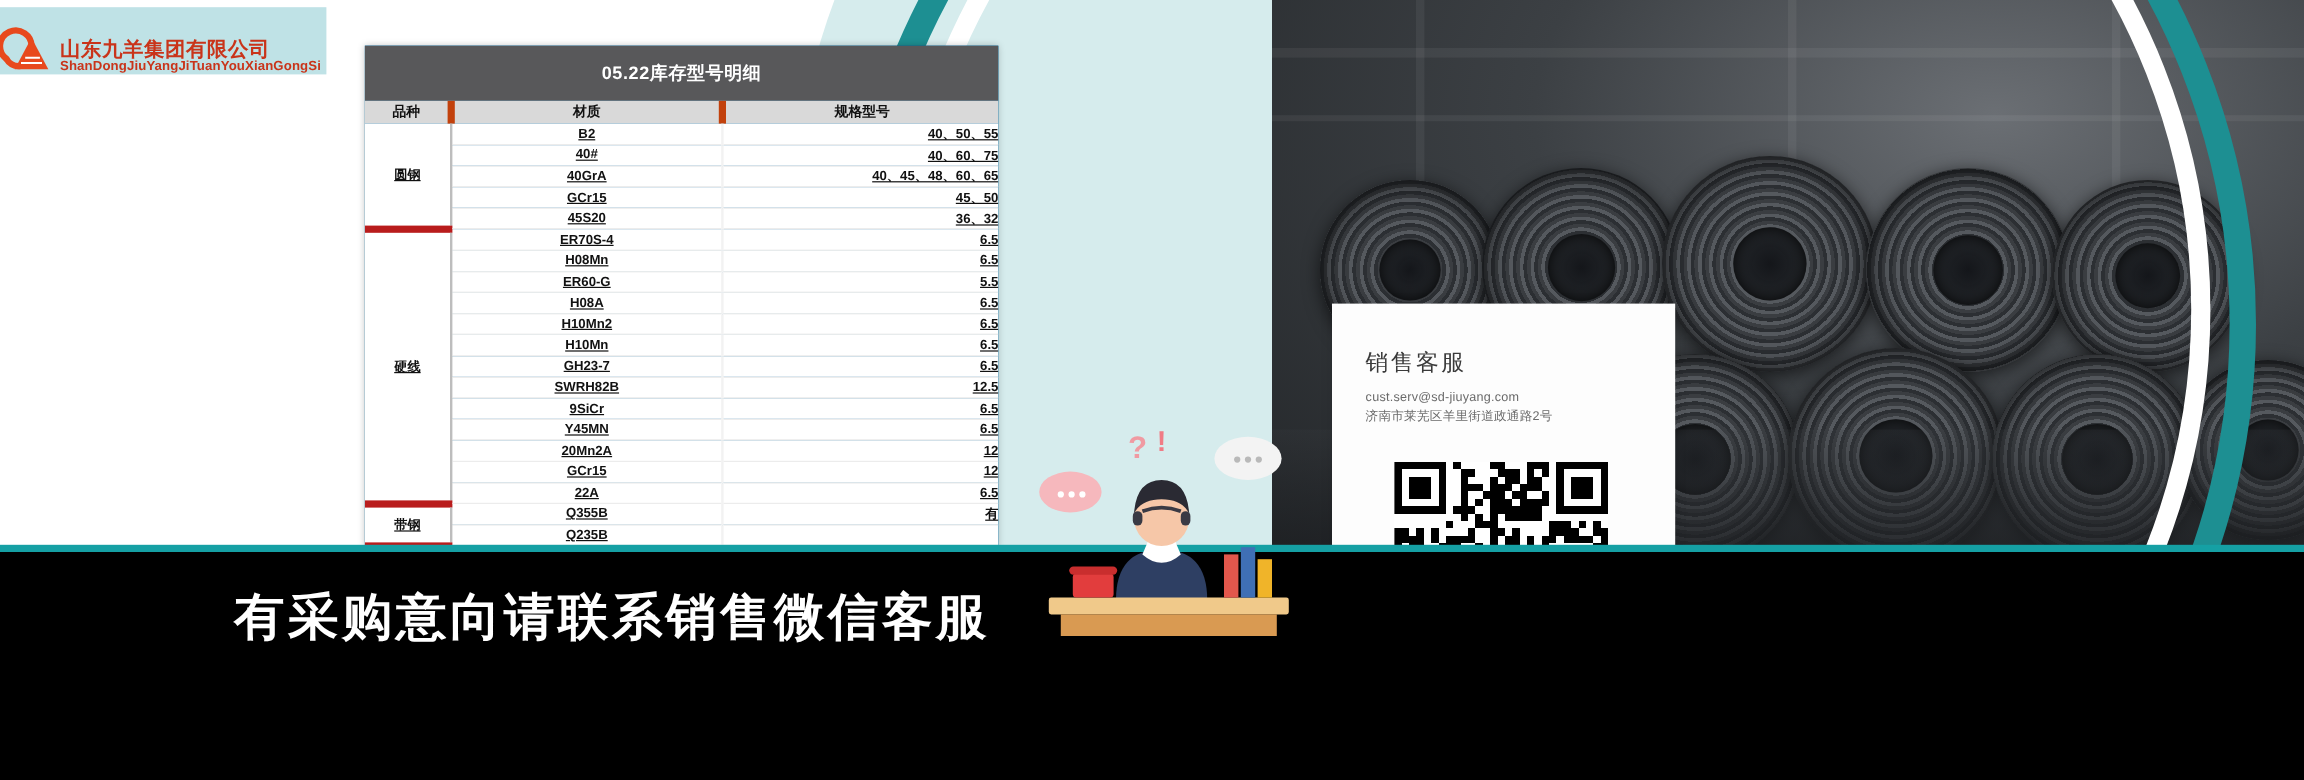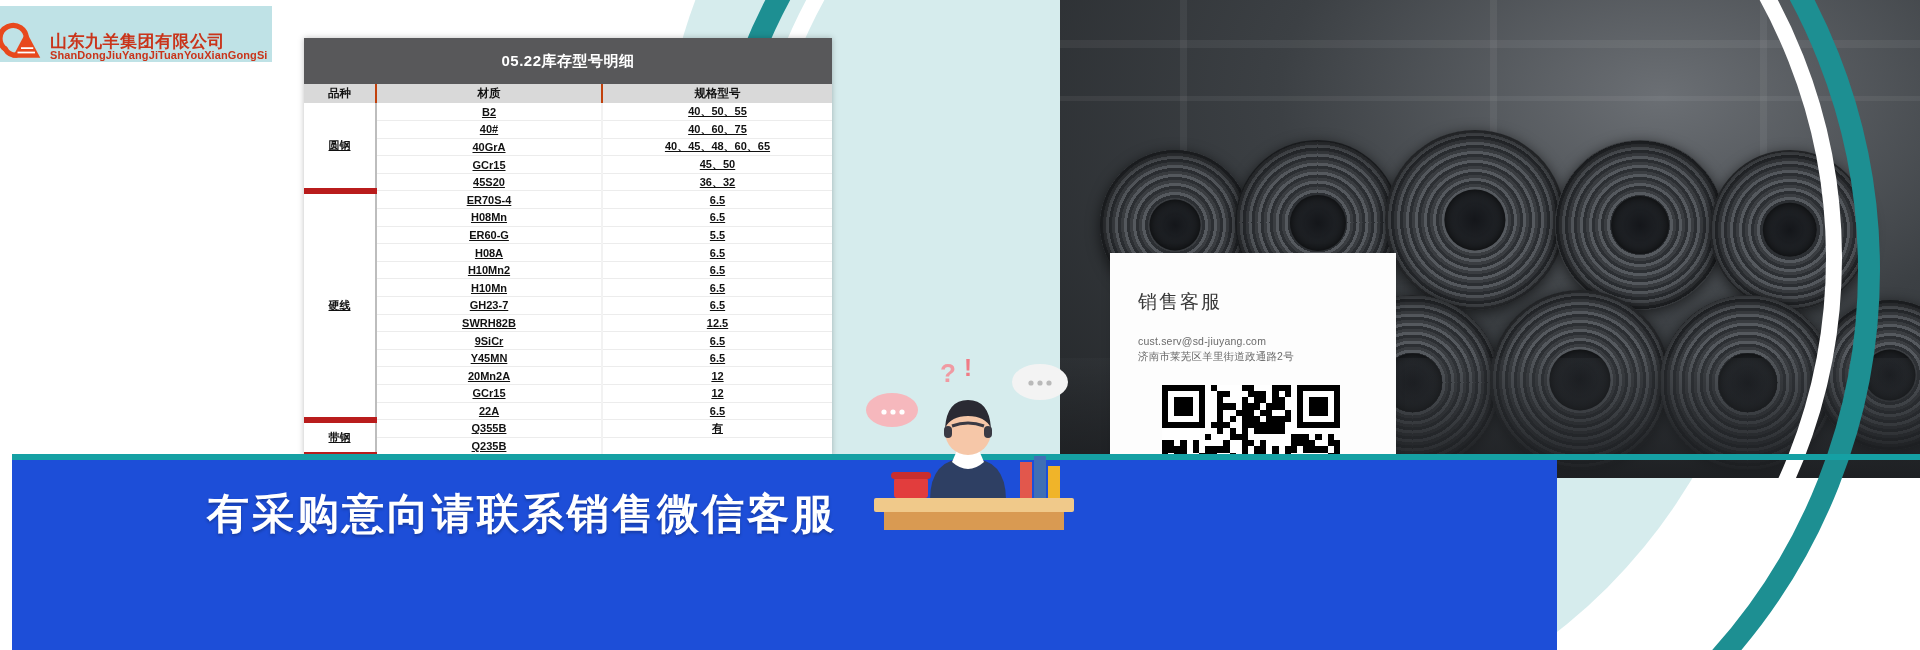--- a/index.html
+++ b/index.html
@@ -92,33 +92,33 @@
     z-index: 15; overflow: hidden; margin-left: 38px;
   }
   #table-title {
     height: 46px; background: #58585a; color: #ffffff;
     display: flex; align-items: center; justify-content: center;
     font-size: 15px; font-weight: 700; letter-spacing: .5px;
   }
   table { width: 100%; border-collapse: collapse; table-layout: fixed; }
   thead th {
     background: #d9d9d9; color: #111; font-size: 11.5px; font-weight: 700;
-    height: 19px; border-right: 2px solid #c2410c; text-align: center;
+    height: 19px; border-right: 6px solid #c2410c; text-align: center;
   }
   thead th:last-child { border-right: none; }
   tbody td {
     font-size: 11px; font-weight: 700; color: #111;
     height: 17.6px; text-align: center;
     border-bottom: 1px solid #ececec;
     border-right: 2px solid #f2f2f2;
     background: #ffffff;
     white-space: nowrap;
     text-decoration: underline;
   }
-  tbody td:last-child { border-right: none; }
+  tbody td:last-child { border-right: none; text-align: right; }
   td.cat {
     border-right: 2px solid #bdbdbd;
     border-bottom: 6px solid #b91c1c;
     vertical-align: middle;
   }
   col.c1 { width: 72px; }
   col.c2 { width: 226px; }
   col.c3 { width: 230px; }
 
   
@@ -127,32 +127,32 @@
     width: 286px; height: 330px;
     background: #fdfdfd;
     box-shadow: 0 0 10px rgba(0,0,0,.10);
     z-index: 16;
     padding: 36px 28px 0 28px;
   }
   #contact-title {
     font-size: 19px; color: #3a3a3a; letter-spacing: 2px; font-weight: 400;
   }
   #contact-email, #contact-addr {
-    font-size: 10.5px; color: #6a6a6a; margin-top: 20px; letter-spacing: .2px;
+    font-size: 10.5px; color: #6a6a6a; margin-top: 10px; letter-spacing: .2px;
   }
   #contact-addr { margin-top: 3px; }
   #qr {
     position: absolute; left: 52px; top: 132px;
     width: 178px; height: 178px; background:#fff;
   }
 
   
   #banner {
-    position: absolute; left: 12px; bottom: 0; width: 1545px; height: 190px;
-    background: #1d4ed8; z-index: 18;
+    position: absolute; left: 0; bottom: 0; width: 1920px; height: 190px;
+    background: #000000; z-index: 18;
   }
   #banner-text {
     position:absolute; left: 195px; top: 26px;
     color:#ffffff; font-size: 42px; font-weight: 700; letter-spacing: 3px;
     text-shadow: 0 2px 3px rgba(0,0,0,.25);
     white-space: nowrap;
   }
   #banner-rule-top {
     position:absolute; left:0; top:-6px; width:1920px; height:6px;
     background:#15a0a4;

